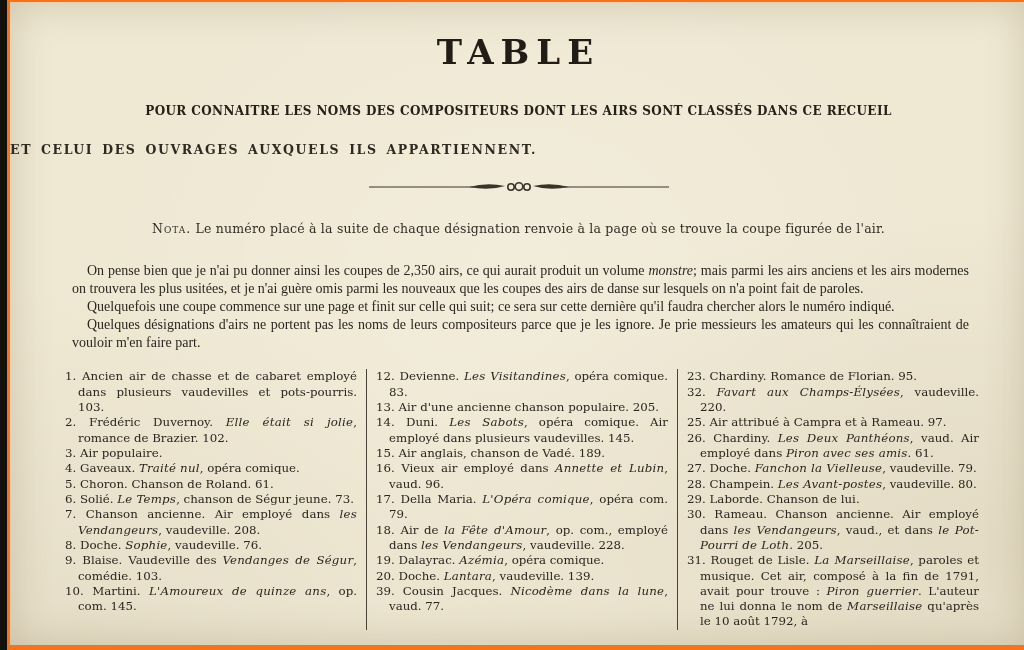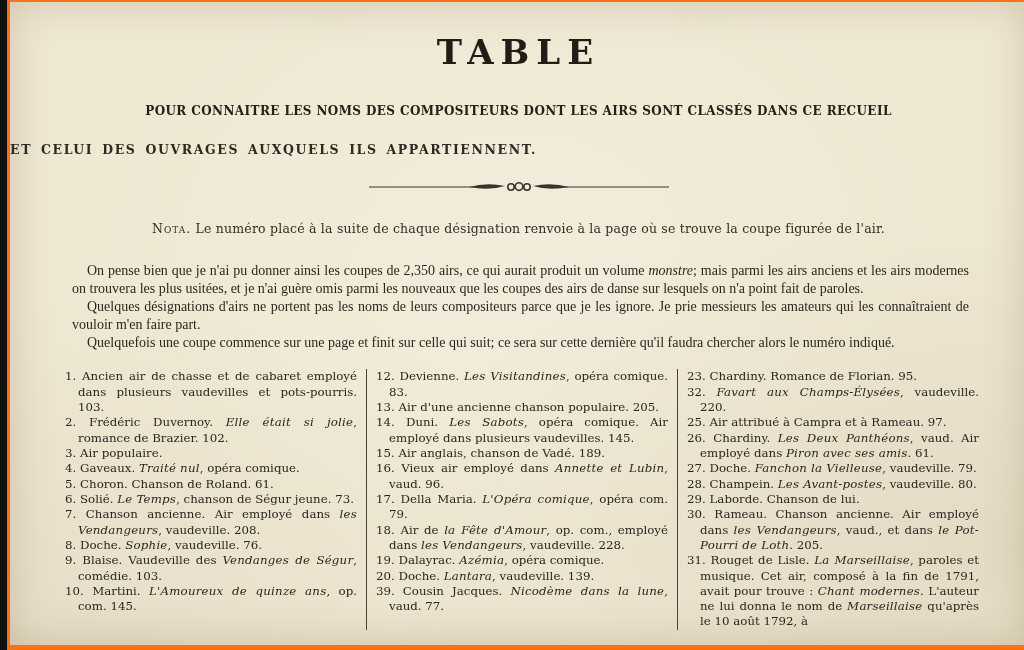--- a/index.html
+++ b/index.html
@@ -77,22 +77,22 @@
       <path d="M200 8 Q182 3 164 7 Q180 12 200 8 Z" fill="#3a332a"></path>
       <circle cx="142" cy="8" r="3.2" fill="none" stroke="#3a332a" stroke-width="1.6"></circle>
       <circle cx="150" cy="7.6" r="3.8" fill="none" stroke="#3a332a" stroke-width="1.6"></circle>
       <circle cx="158" cy="8" r="3.2" fill="none" stroke="#3a332a" stroke-width="1.6"></circle>
     </svg>
 
     <div class="nota"><span class="sc">Nota.</span><span> Le numéro placé à la suite de chaque désignation renvoie à la page où se trouve la coupe figurée de l'air.</span></div>
 
     <div class="paragraphs">
         <p><span>On pense bien que je n'ai pu donner ainsi les coupes de 2,350 airs, ce qui aurait produit un volume </span><i>monstre</i><span>; mais parmi les airs anciens et les airs modernes on trouvera les plus usitées, et je n'ai guère omis parmi les nouveaux que les coupes des airs de danse sur lesquels on n'a point fait de paroles.</span></p>
+        <p><span>Quelquefois une coupe commence sur une page et finit sur celle qui suit; ce sera sur cette dernière qu'il faudra chercher alors le numéro indiqué.</span></p>
         <p><span>Quelques désignations d'airs ne portent pas les noms de leurs compositeurs parce que je les ignore. Je prie messieurs les amateurs qui les connaîtraient de vouloir m'en faire part.</span></p>
-        <p><span>Quelquefois une coupe commence sur une page et finit sur celle qui suit; ce sera sur cette dernière qu'il faudra chercher alors le numéro indiqué.</span></p>
       </div>
 
     <div class="columns">
       <div class="col col-1">
           <div class="entry"><span>1. Ancien air de chasse et de cabaret employé dans plusieurs vaudevilles et pots-pourris. 103.</span></div>
           <div class="entry"><span>2. Frédéric Duvernoy. </span><i>Elle était si jolie</i><span>, romance de Brazier. 102.</span></div>
           <div class="entry"><span>3. Air populaire.</span></div>
           <div class="entry"><span>4. Gaveaux. </span><i>Traité nul</i><span>, opéra comique.</span></div>
           <div class="entry"><span>5. Choron. Chanson de Roland. 61.</span></div>
           <div class="entry"><span>6. Solié. </span><i>Le Temps</i><span>, chanson de Ségur jeune. 73.</span></div>
@@ -115,18 +115,18 @@
         </div>
       <div class="col col-3">
           <div class="entry"><span>23. Chardiny. Romance de Florian. 95.</span></div>
           <div class="entry"><span>32. </span><i>Favart aux Champs-Élysées</i><span>, vaudeville. 220.</span></div>
           <div class="entry"><span>25. Air attribué à Campra et à Rameau. 97.</span></div>
           <div class="entry"><span>26. Chardiny. </span><i>Les Deux Panthéons</i><span>, vaud. Air employé dans </span><i>Piron avec ses amis</i><span>. 61.</span></div>
           <div class="entry"><span>27. Doche. </span><i>Fanchon la Vielleuse</i><span>, vaudeville. 79.</span></div>
           <div class="entry"><span>28. Champein. </span><i>Les Avant-postes</i><span>, vaudeville. 80.</span></div>
           <div class="entry"><span>29. Laborde. Chanson de lui.</span></div>
           <div class="entry"><span>30. Rameau. Chanson ancienne. Air employé dans </span><i>les Vendangeurs</i><span>, vaud., et dans </span><i>le Pot-Pourri de Loth</i><span>. 205.</span></div>
-          <div class="entry"><span>31. Rouget de Lisle. </span><i>La Marseillaise</i><span>, paroles et musique. Cet air, composé à la fin de 1791, avait pour trouve : </span><i>Chant modernes</i><span>. L'auteur ne lui donna le nom de </span><i>Marseillaise</i><span> qu'après le 10 août 1792, à</span></div>
+          <div class="entry"><span>31. Rouget de Lisle. </span><i>La Marseillaise</i><span>, paroles et musique. Cet air, composé à la fin de 1791, avait pour trouve : </span><i>Piron guerrier</i><span>. L'auteur ne lui donna le nom de </span><i>Marseillaise</i><span> qu'après le 10 août 1792, à</span></div>
         </div>
     </div>
 
   </div>
 </div>
 
 </body></html>

